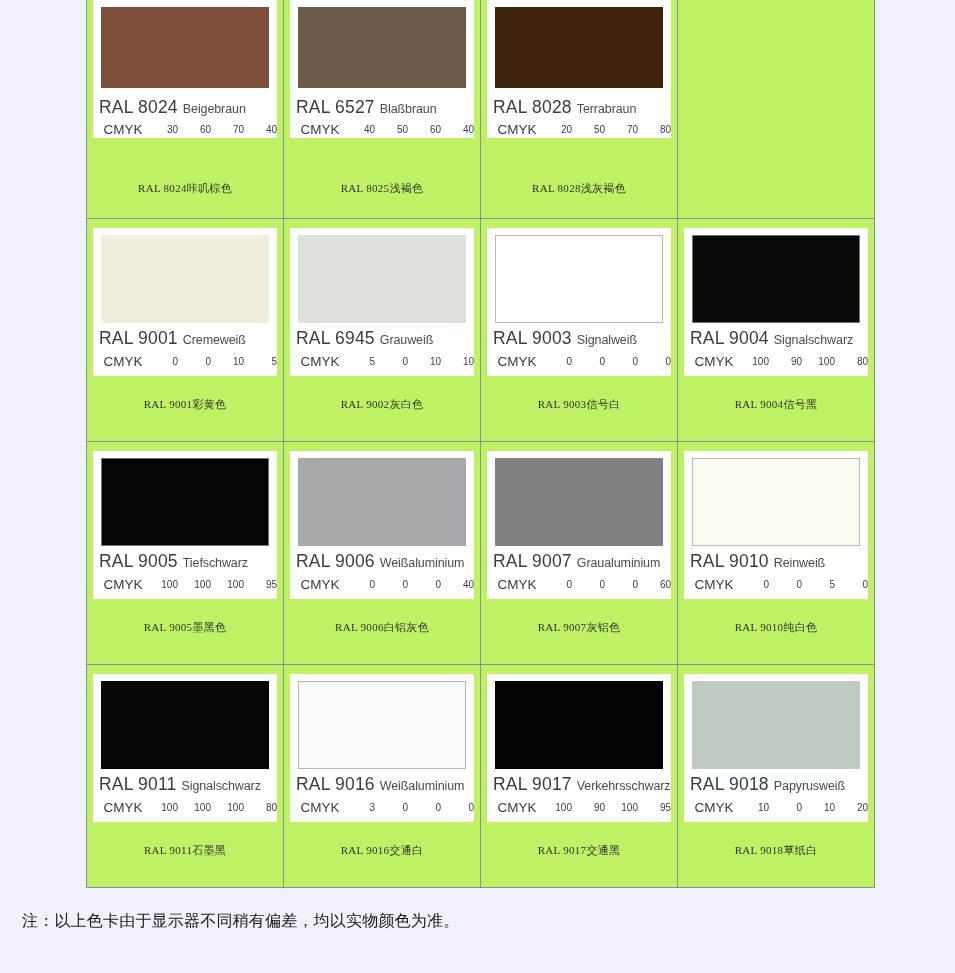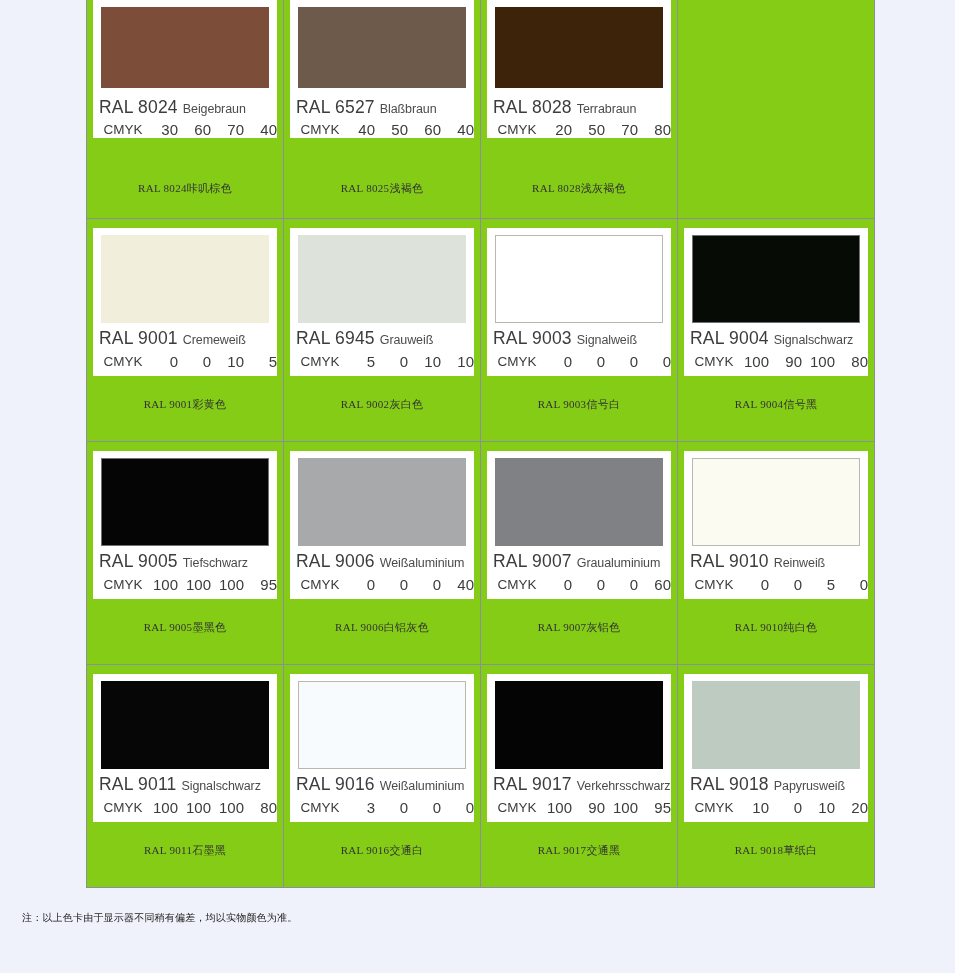--- a/index.html
+++ b/index.html
@@ -25,21 +25,21 @@
     width: 785px;
     border-collapse: collapse;
     table-layout: fixed;
   }
   table.ral-table td {
     width: 196px;
     height: 222px;
     border: 1px solid #8a8f9c;
     padding: 0;
     vertical-align: top;
-    background: #84cc16;
+    background: #bef264;
     overflow: hidden;
   }
   table.ral-table tr:first-child td {
     height: 219px;
     border-top: none;
   }
   .cell-inner {
     position: relative;
     width: 196px;
     height: 100%;
@@ -116,40 +116,40 @@
     flex: 0 0 44px;
     text-align: center;
   }
   .cmyk-vals {
     display: flex;
     flex: 1 1 auto;
   }
   .cmyk-vals span {
     flex: 1 1 0;
     text-align: right;
-    font-size: 15px;
+    font-size: 10px;
     color: #3c3c3c;
   }
   .zh-label {
     position: absolute;
     left: 0;
     top: 178px;
     width: 196px;
     text-align: center;
     font-family: "Liberation Serif", serif;
     font-size: 11px;
     color: #333333;
     letter-spacing: 0.3px;
   }
   tr:first-child .zh-label { top: 182px; }
   .footer-note {
     position: absolute;
     left: 22px;
     top: 911px;
-    font-size: 10px;
+    font-size: 16px;
     color: #1a1a1a;
     font-family: "Liberation Sans", sans-serif;
     letter-spacing: 0.2px;
   }
 </style>
 </head>
 <body>
 
 <div id="chart-wrap">
   <table class="ral-table">

